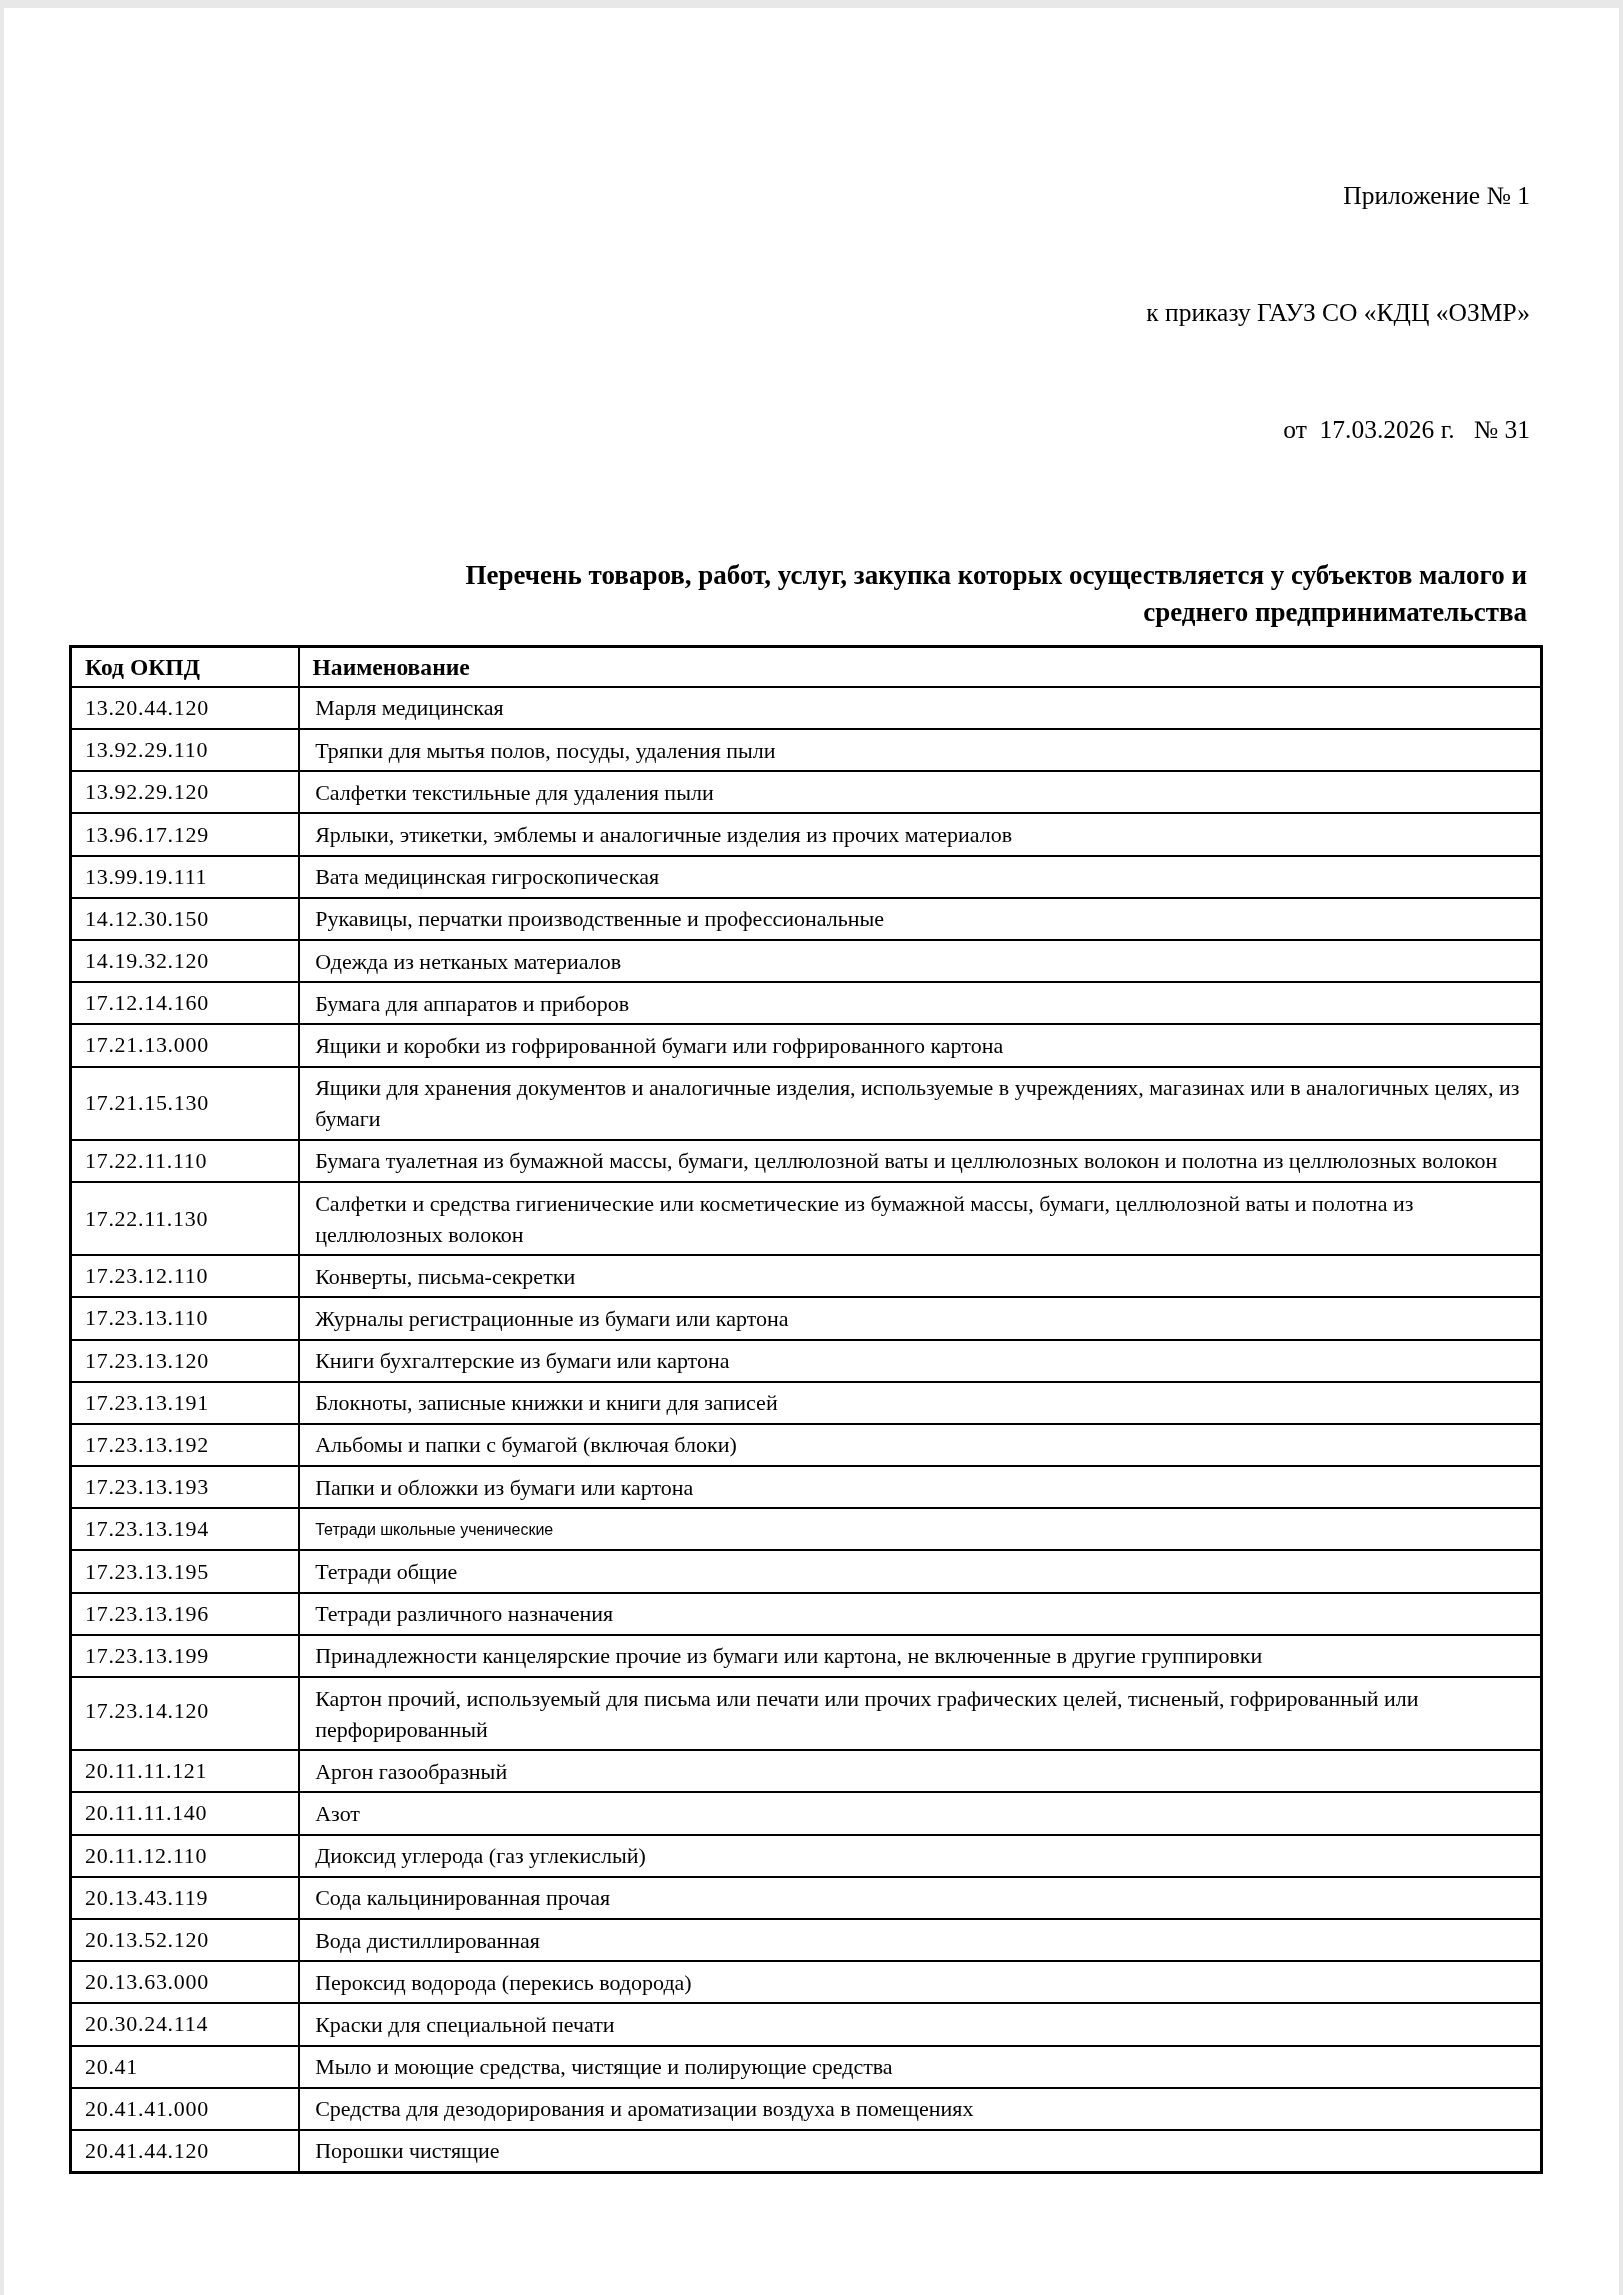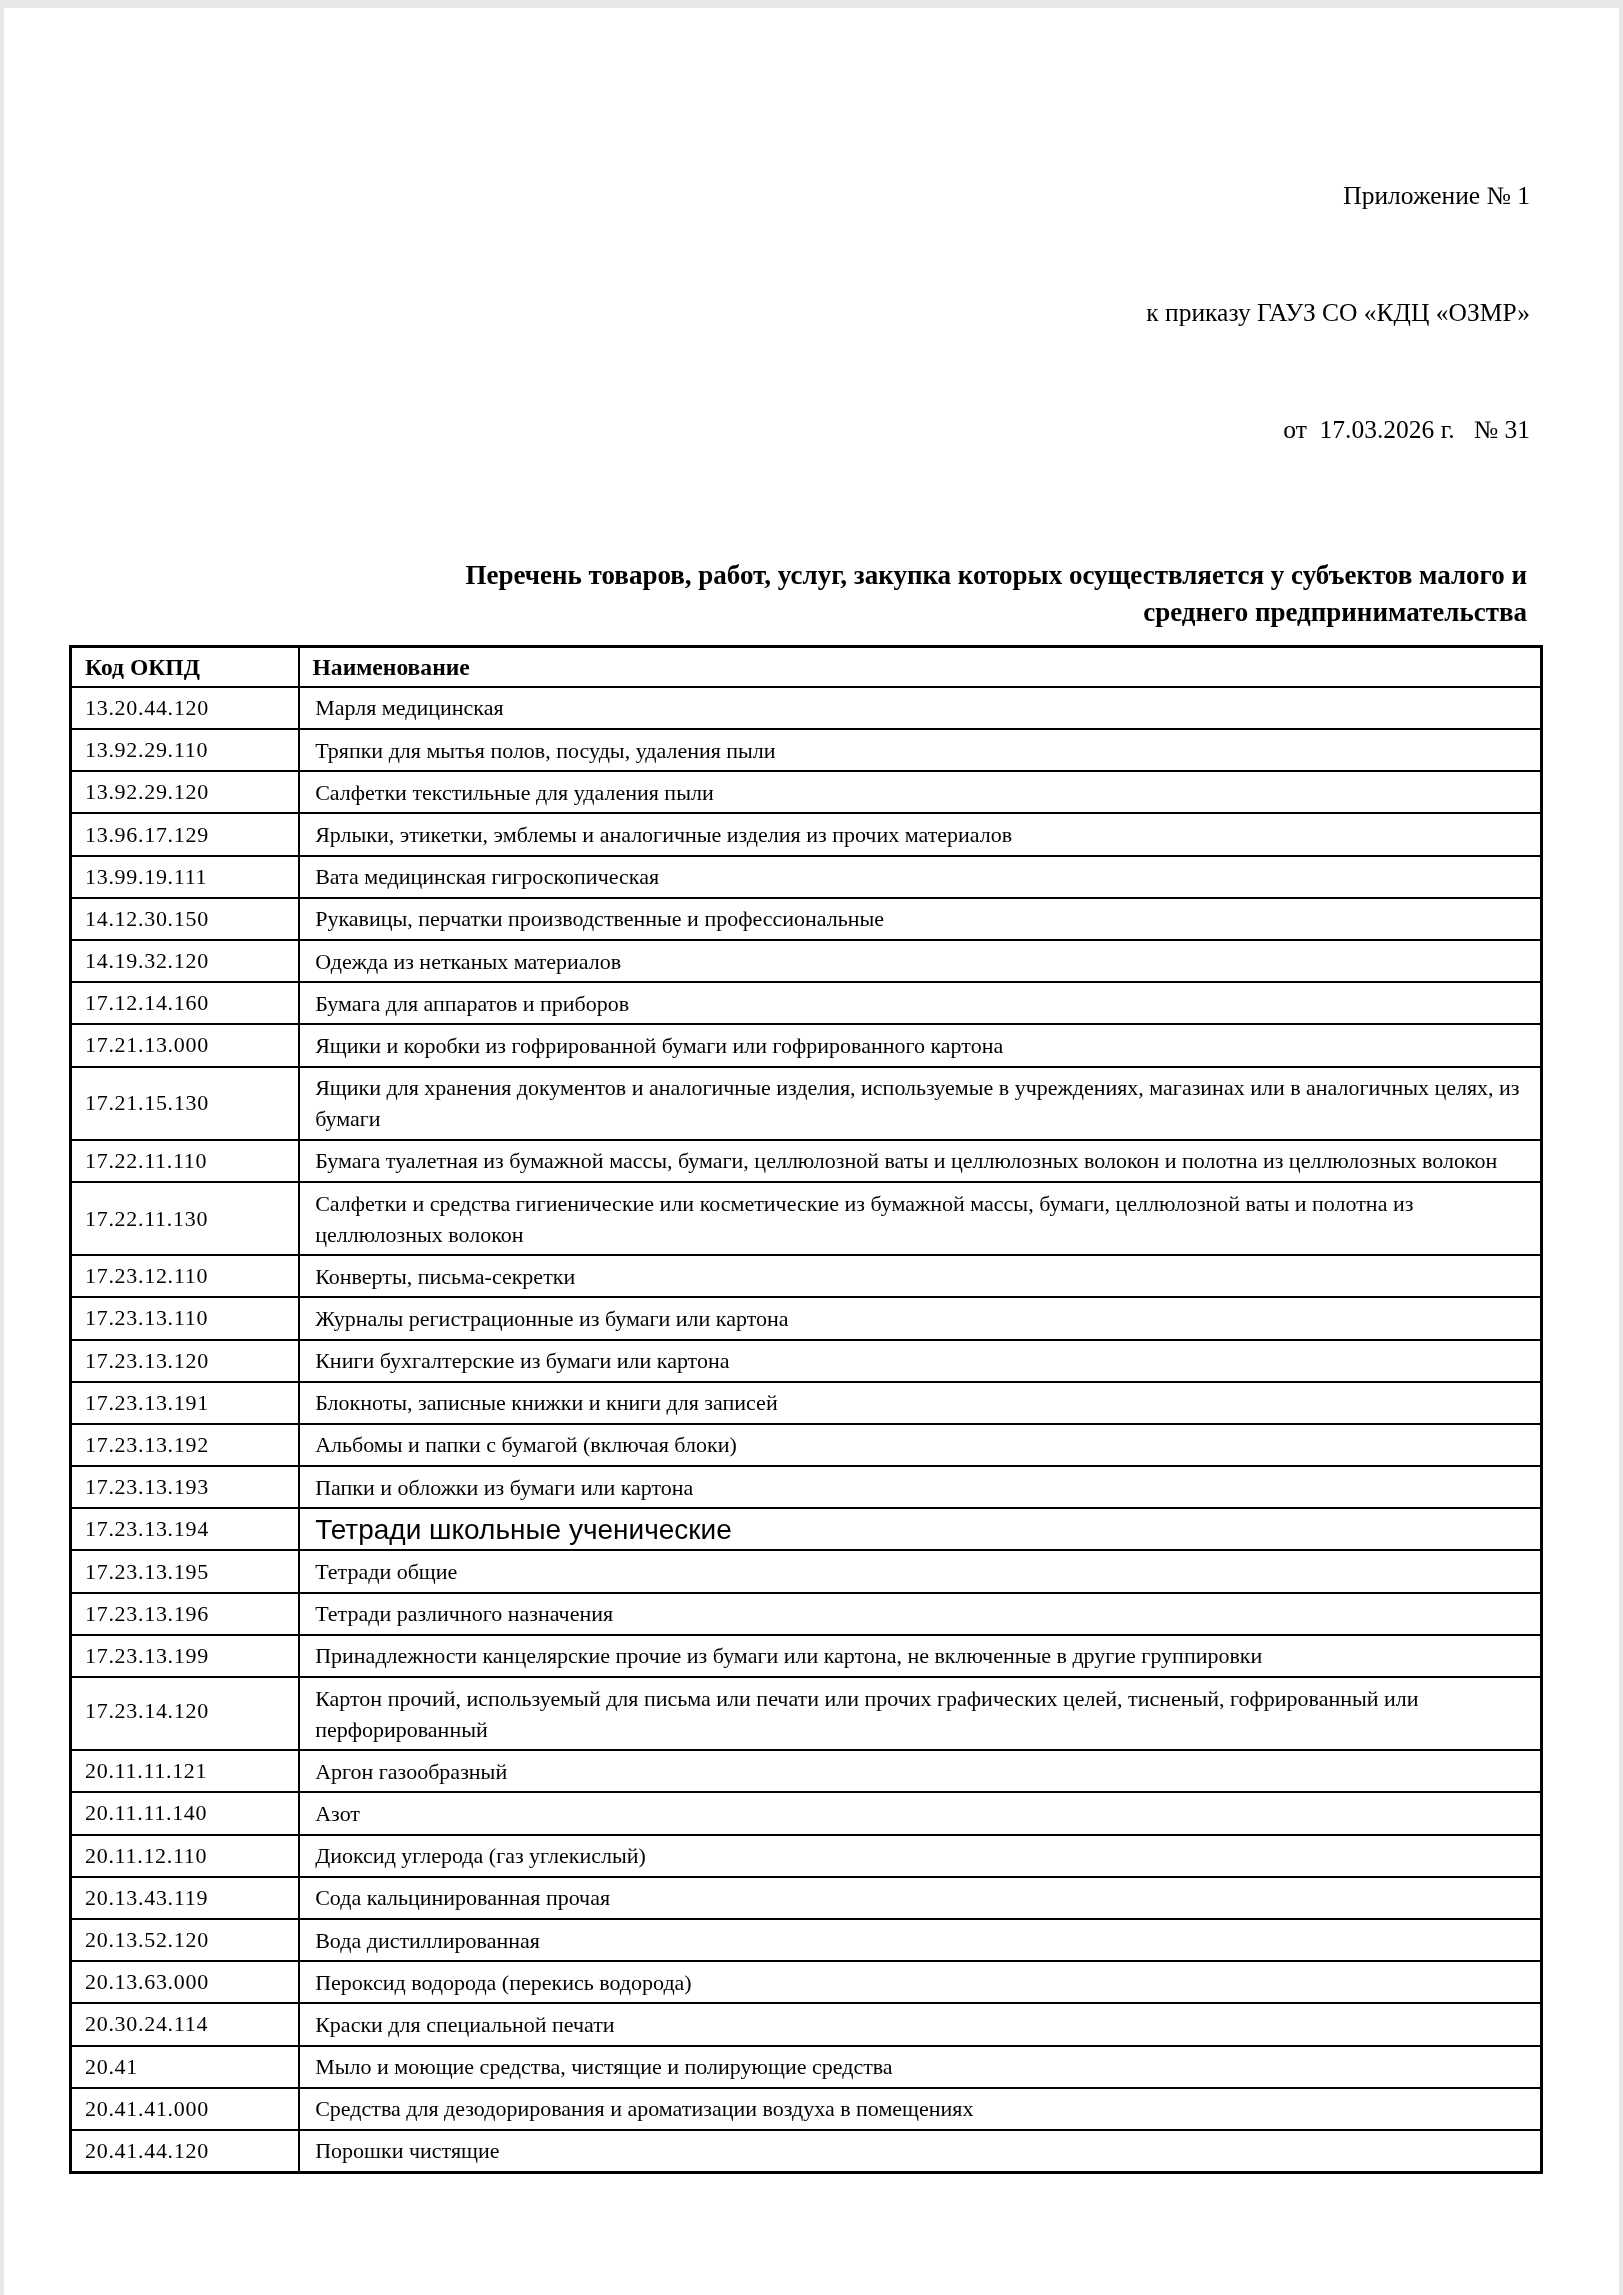--- a/index.html
+++ b/index.html
@@ -54,21 +54,21 @@
     letter-spacing: 0.7px;
   }
   col.c-code { width: 228px; }
   td.name {
     padding: 4.6px 15.7px 4.6px 15.7px;
     line-height: 31px;
     border-radius: 15px;
   }
   td.name.sans {
     font-family: "Liberation Sans", sans-serif;
-    font-size: 28px;
+    font-size: 16px;
   }
   td.code.vbottom {
     vertical-align: bottom;
     padding-bottom: 25px;
   }
 </style>
 </head>
 <body>
 
 <div class="page">

